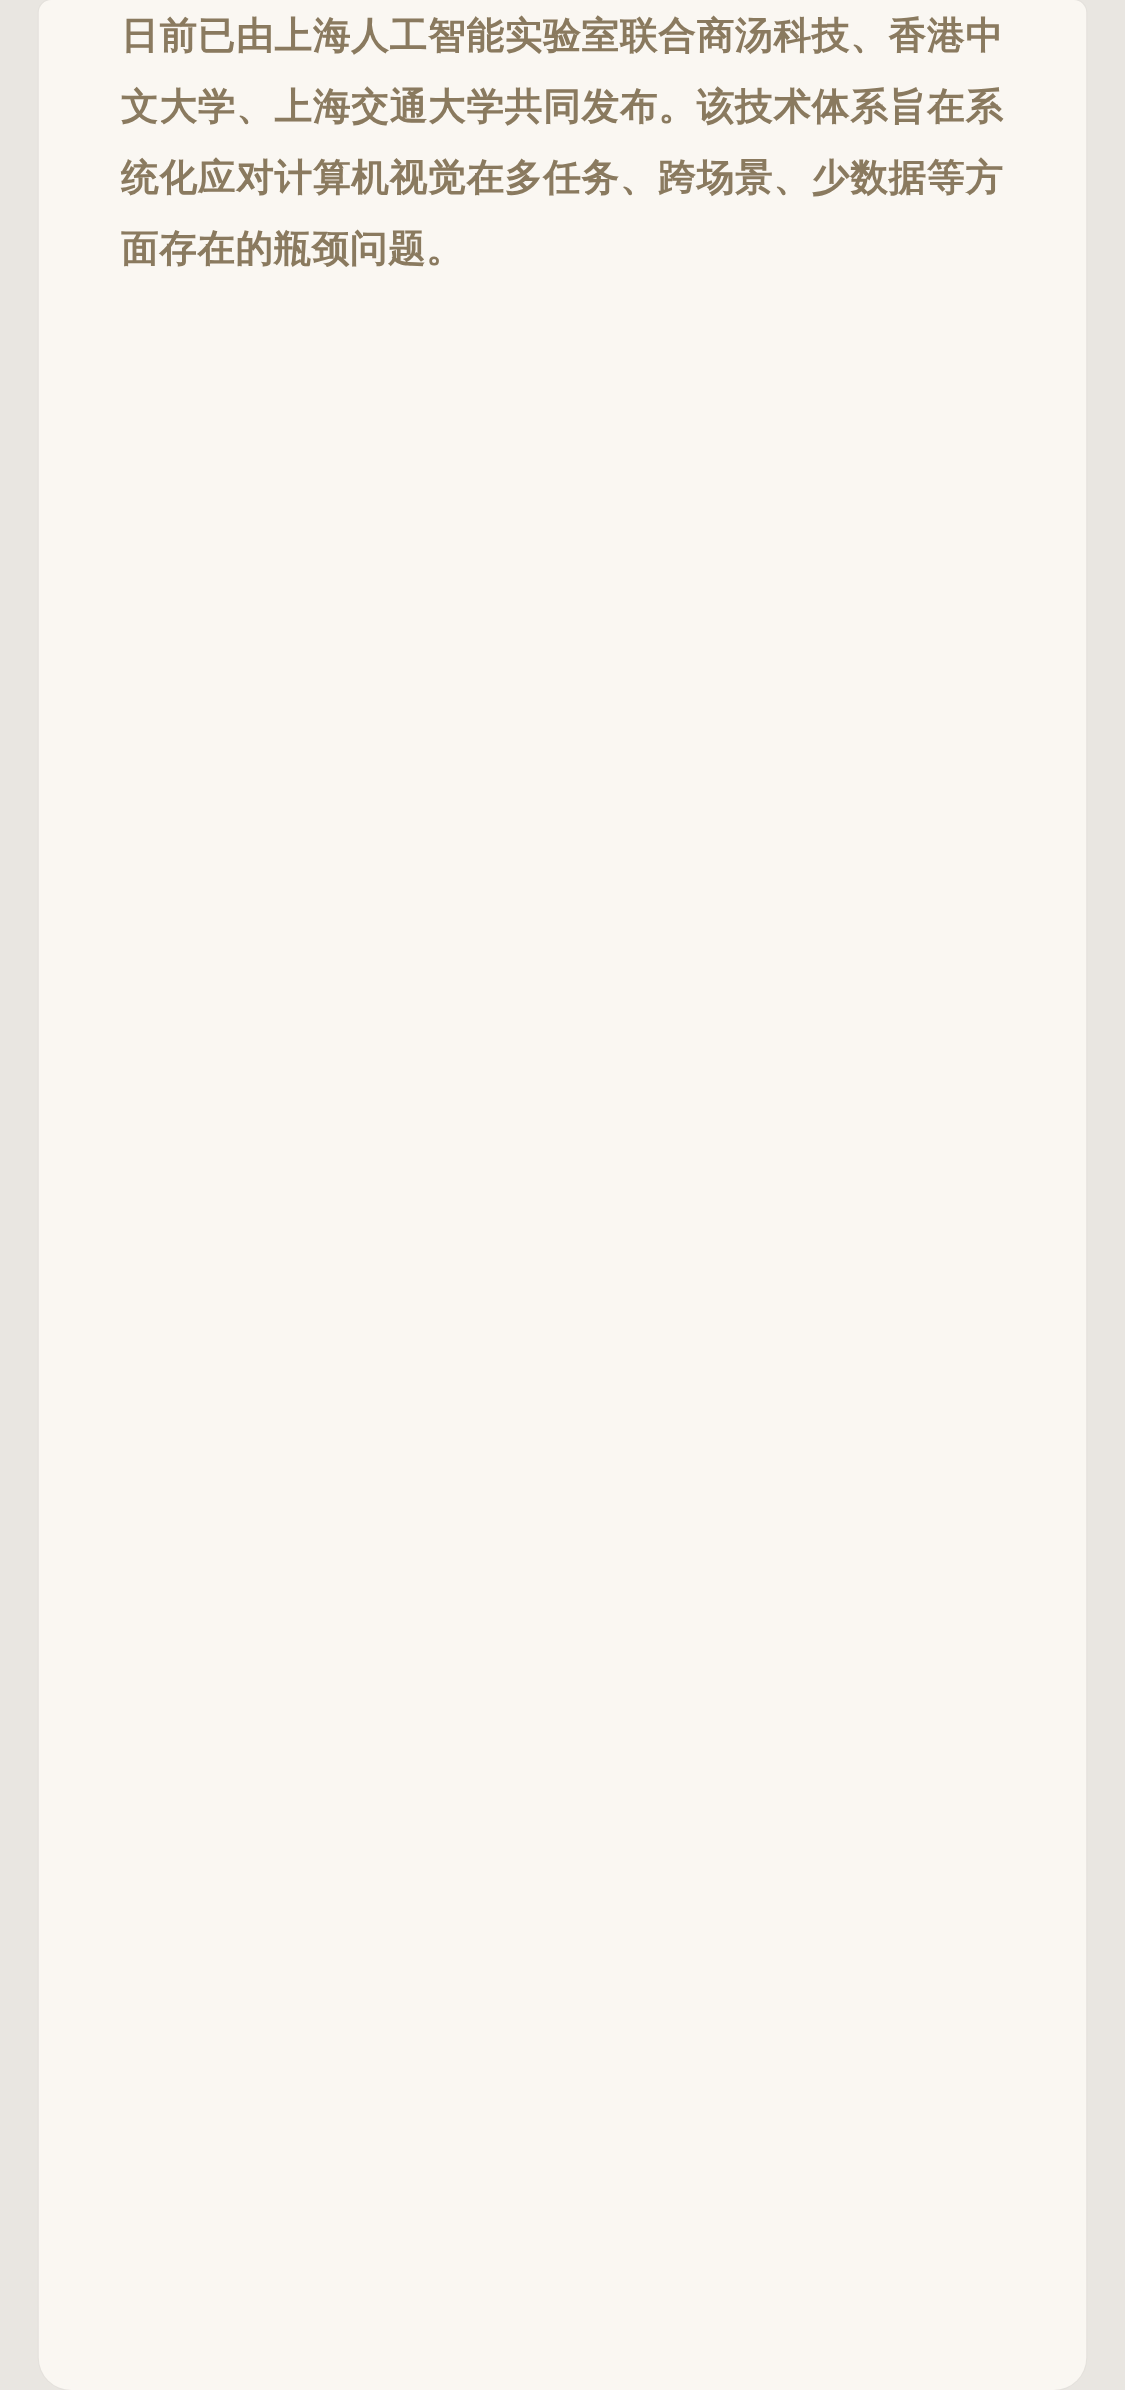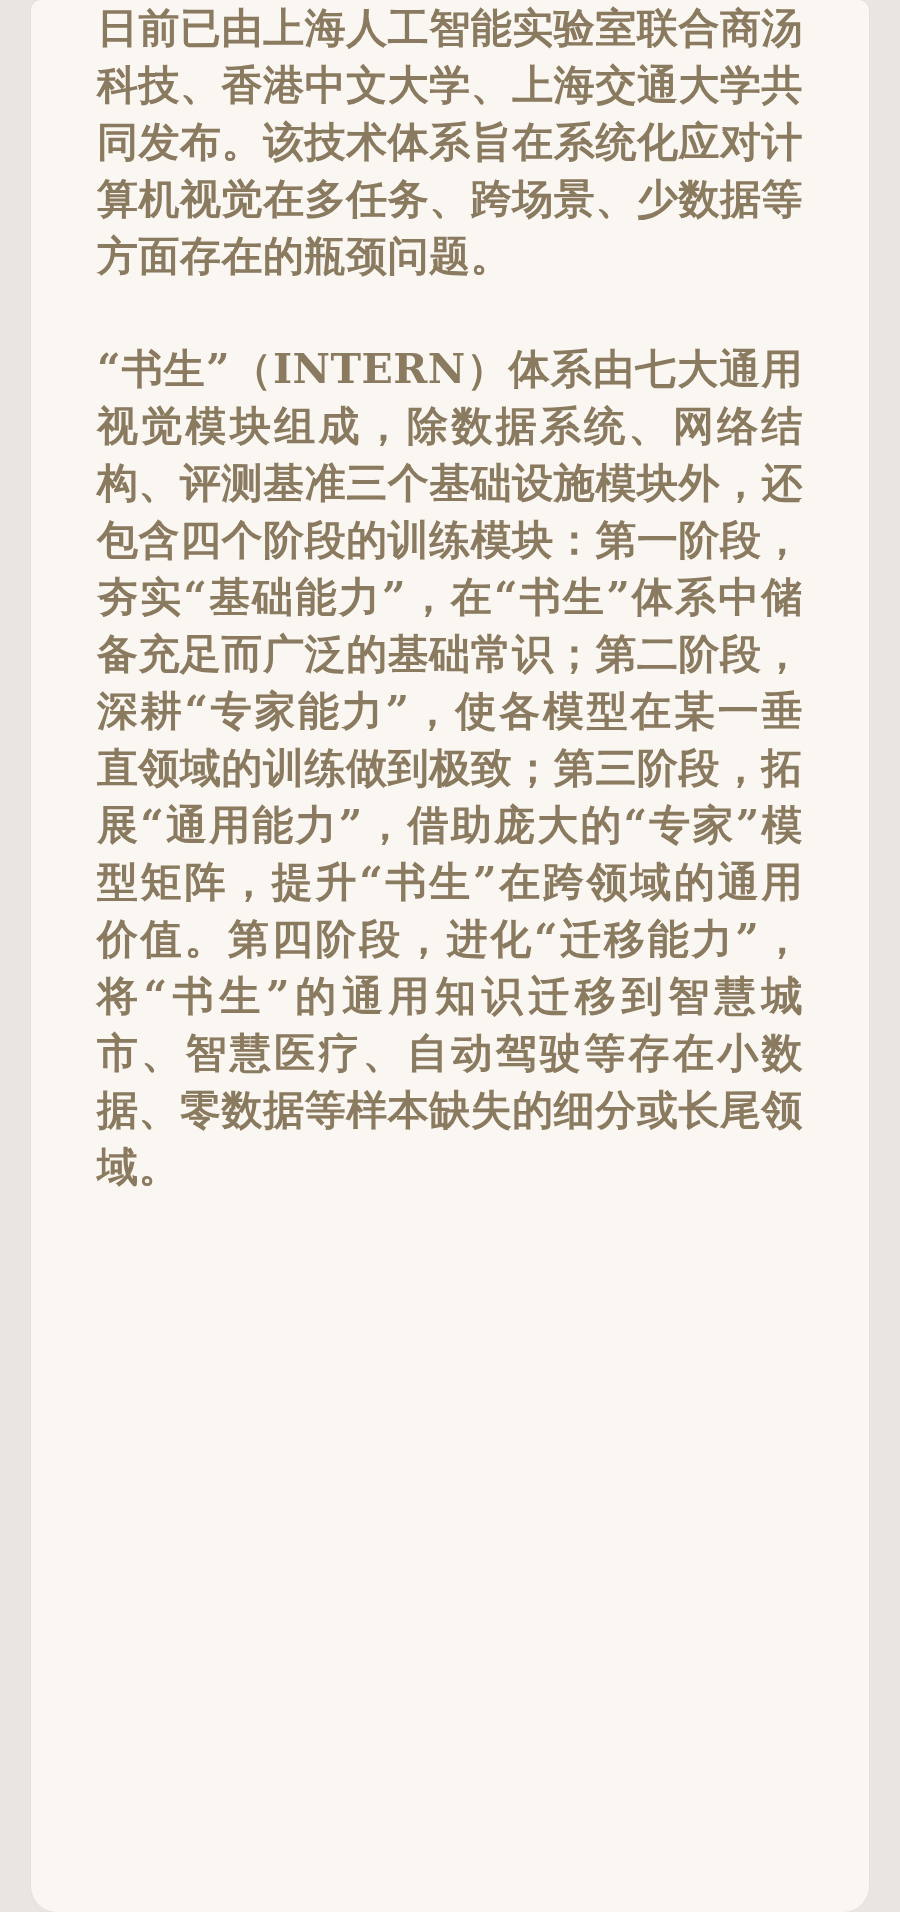--- a/index.html
+++ b/index.html
@@ -31,21 +31,21 @@
     box-sizing: border-box;
     padding: 0 66px 62px 66px;
     min-height: 1850px;
   }
   .article {
     padding-top: 0;
   }
   p.para {
     margin: 0;
     color: #8a7a5f;
-    font-size: 41px;
+    font-size: 30px;
     line-height: 57px;
     text-align: justify;
     text-justify: inter-ideograph;
     letter-spacing: 0.5px;
     font-weight: 600;
   }
   p.para + p.para {
     margin-top: 56px;
   }
   .first-para {
@@ -55,17 +55,16 @@
     height: 40px;
   }
 </style>
 </head>
 <body>
 
 <div class="page">
   <div class="card">
     <div class="article">
       <p class="para first-para">日前已由上海人工智能实验室联合商汤科技、香港中文大学、上海交通大学共同发布。该技术体系旨在系统化应对计算机视觉在多任务、跨场景、少数据等方面存在的瓶颈问题。</p>
-      <p class="para">“书生”（INTERN）体系由七大通用视觉模块组成，除数据系统、网络结构、评测基准三个基础设施模块外，还包含四个阶段的训练模块：第一阶段，夯实“基础能力”，在“书生”体系中储备充足而广泛的基础常识；第二阶段，深耕“专家能力”，使各模型在某一垂直领域的训练做到极致；第三阶段，拓展“通用能力”，借助庞大的“专家”模型矩阵，提升“书生”在跨领域的通用价值。第四阶段，进化“迁移能力”，将“书生”的通用知识迁移到智慧城市、智慧医疗、自动驾驶等存在小数据、零数据等样本缺失的细分或长尾领域。</p>
     </div>
     <div class="bottom-fade"></div>
   </div>
 </div>
 
 </body></html>

